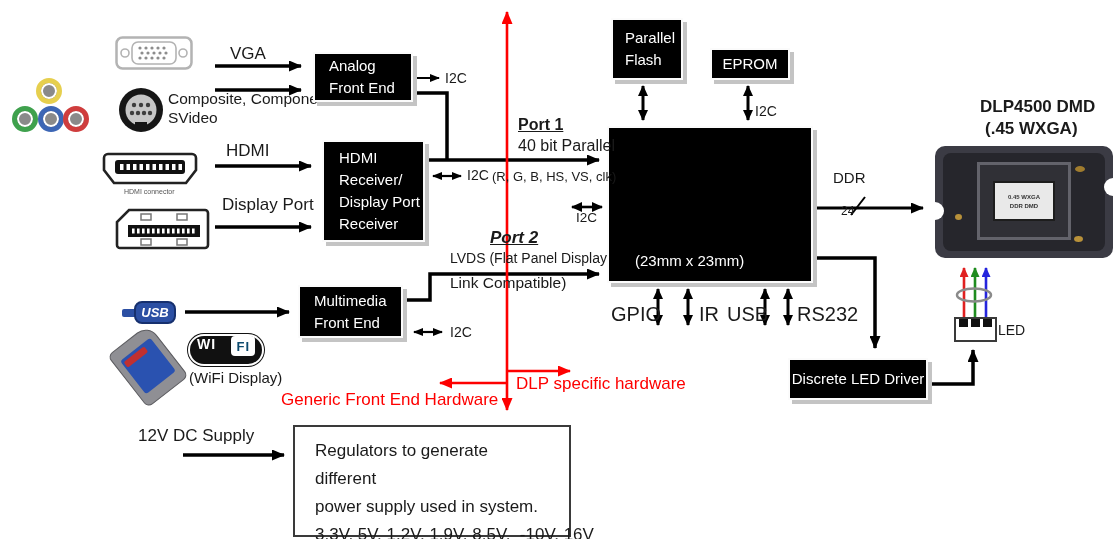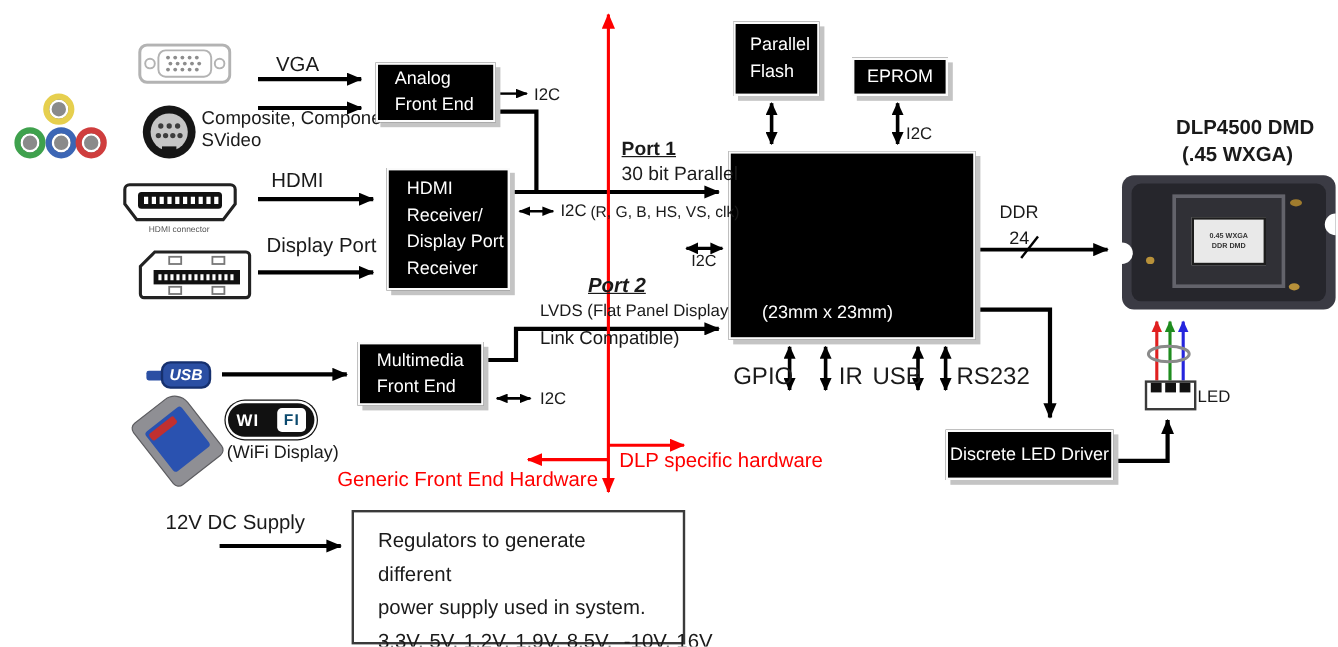--- a/index.html
+++ b/index.html
@@ -181,21 +181,21 @@
   </div>
 
   <div class="abs" style="left:122px;top:333px;width:52px;height:66px;transform:rotate(-38deg);">
     <div class="abs" style="left:0;top:0;width:52px;height:66px;background:#8f8f94;border-radius:6px 14px 6px 6px;
          border:1px solid #5c5c60;box-sizing:border-box;"></div>
     <div class="abs" style="left:7px;top:12px;width:38px;height:42px;background:#2a52b0;border-radius:3px;"></div>
     <div class="abs" style="left:9px;top:15px;width:26px;height:7px;background:#c03030;border-radius:2px;"></div>
   </div>
 
   <div class="abs" style="left:190px;top:336px;width:72px;height:28px;background:#111;border-radius:14px;
-              display:flex;align-items:center;justify-content:space-between;padding:0 7px;box-sizing:border-box;
+              display:flex;align-items:flex-start;justify-content:space-between;padding:0 7px;box-sizing:border-box;
               box-shadow:0 0 0 2px #fff,0 0 0 3px #111;">
     <span style="color:#fff;font-weight:bold;font-size:14px;letter-spacing:1px;">WI</span>
     <span style="background:#fff;border-radius:4px;padding:1px 5px;display:inline-block;">
       <span style="color:#0c4a6e;font-weight:bold;font-size:13px;letter-spacing:1px;">FI</span>
     </span>
   </div>
 
   <div class="lbl" style="left:230px;top:44px;font-size:17px;">VGA</div>
   <div class="lbl" style="left:168px;top:90px;font-size:15.5px;">Composite, Component,</div>
   <div class="lbl" style="left:168px;top:109px;font-size:15.5px;">SVideo</div>
@@ -235,27 +235,27 @@
   </div>
 
   <div class="lbl i2c" style="left:445px;top:70px;">I2C</div>
   <div class="lbl i2c" style="left:467px;top:167px;">I2C</div>
   <div class="lbl" style="left:492px;top:169px;font-size:13px;">(R, G, B, HS, VS, clk)</div>
   <div class="lbl" style="left:576px;top:210px;font-size:13.5px;">I2C</div>
   <div class="lbl i2c" style="left:450px;top:324px;">I2C</div>
   <div class="lbl i2c" style="left:755px;top:103px;">I2C</div>
 
   <div class="lbl bold underline" style="left:518px;top:116px;font-size:16px;">Port 1</div>
-  <div class="lbl" style="left:518px;top:137px;font-size:16px;">30 bit Parallel</div>
+  <div class="lbl" style="left:518px;top:137px;font-size:16px;">40 bit Parallel</div>
   <div class="lbl bold underline" style="left:490px;top:228px;font-size:17px;font-style:italic;">Port 2</div>
   <div class="lbl" style="left:450px;top:250px;font-size:14px;text-align:center;">LVDS (Flat Panel Display</div>
   <div class="lbl" style="left:450px;top:274px;font-size:15.5px;">Link Compatible)</div>
 
   <div class="lbl" style="left:833px;top:169px;font-size:15px;">DDR</div>
-  <div class="lbl" style="left:841px;top:190px;font-size:15px;">24</div>
+  <div class="lbl" style="left:841px;top:204px;font-size:12px;">24</div>
 
   <div class="lbl io-lbl" style="left:611px;top:303px;">GPIO</div>
   <div class="lbl io-lbl" style="left:699px;top:303px;">IR</div>
   <div class="lbl io-lbl" style="left:727px;top:303px;">USB</div>
   <div class="lbl io-lbl" style="left:797px;top:303px;">RS232</div>
 
   <div class="lbl bold" style="left:980px;top:97px;font-size:17px;">DLP4500 DMD</div>
   <div class="lbl bold" style="left:985px;top:119px;font-size:17px;">(.45 WXGA)</div>
 
   <div class="abs" style="left:935px;top:146px;width:178px;height:112px;background:#3b3b44;border-radius:10px;overflow:hidden;">

